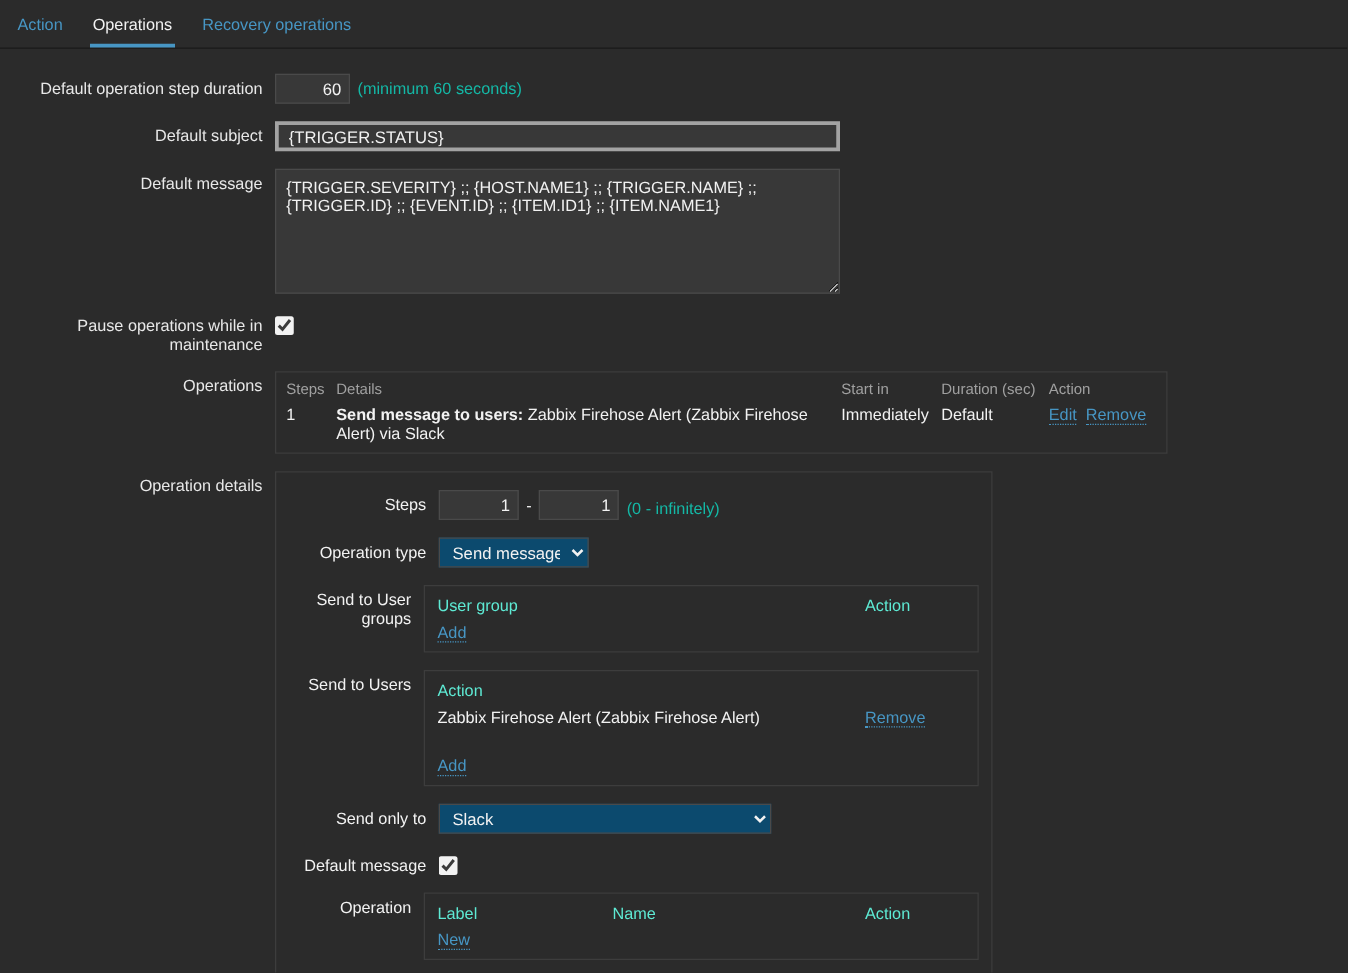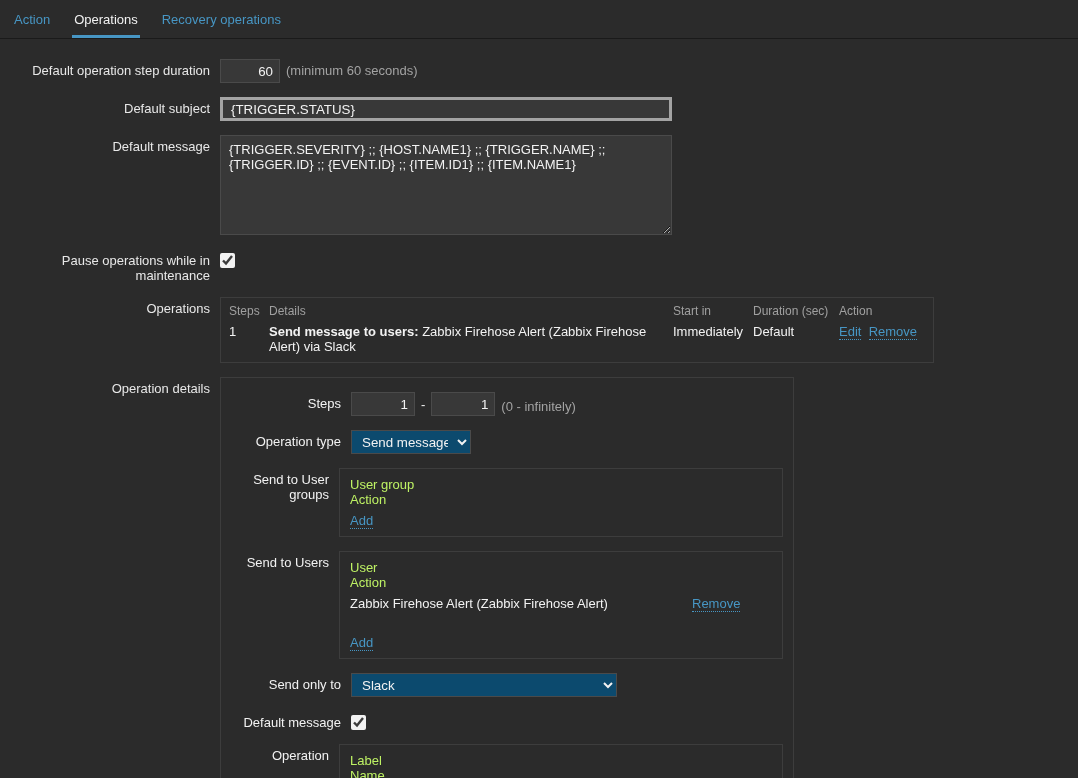--- a/index.html
+++ b/index.html
@@ -69,21 +69,21 @@
     width: 452px;
     height: 100px;
     background: #383838;
     border: 1px solid #4a4a4a;
     color: #f2f2f2;
     padding: 6px 8px;
     font-family: Arial, Helvetica, sans-serif;
     font-size: 13px;
     resize: both;
   }
-  .hint { color: #a3a3a3; padding-top: 4px; }
+  .hint { color: #14b8a6; padding-top: 4px; }
   input[type="checkbox"] {
     width: 15px; height: 15px;
     accent-color: #f2f2f2;
     margin-top: 4px;
   }
   .ops-box {
     border: 1px solid #3d3d3d;
     width: 714px;
     padding: 6px 8px 8px 8px;
   }
@@ -106,21 +106,21 @@
   select {
     background: #0c4a6e;
     border: 1px solid #4a4a4a;
     color: #f2f2f2;
     height: 24px;
     padding: 2px 6px;
   }
   .sel-op { width: 120px; }
   .sel-only { width: 266px; }
   .subbox { border: 1px solid #3d3d3d; width: 444px; padding: 8px 10px; }
-  .subhead { display: flex; color: #bef264; margin-bottom: 6px; flex-direction: column; }
+  .subhead { display: flex; color: #5eead4; margin-bottom: 6px; }
   .sh-left { flex: 1; }
   .sh-right { width: 80px; }
   .subrow { display: flex; margin-bottom: 24px; }
   input.stepnum { width:64px; height:24px; background:#383838; border:1px solid #4a4a4a; color:#f2f2f2; text-align:right; padding:2px 6px;}
 </style>
 </head>
 <body>
 
 <div class="tabs">
   <div class="tab">Action</div>
@@ -222,21 +222,20 @@
               <div><span class="link">Add</span></div>
             </div>
           </div>
         </div>
 
         <div class="drow">
           <div class="dlabel">Send to Users</div>
           <div class="dval">
             <div class="subbox">
               <div class="subhead">
-                <div class="sh-left">User</div>
                 <div class="sh-right">Action</div>
               </div>
               <div class="subrow">
                 <div class="sh-left">Zabbix Firehose Alert (Zabbix Firehose Alert)</div>
                 <div class="sh-right"><span class="link">Remove</span></div>
               </div>
               <div><span class="link">Add</span></div>
             </div>
           </div>
         </div>

